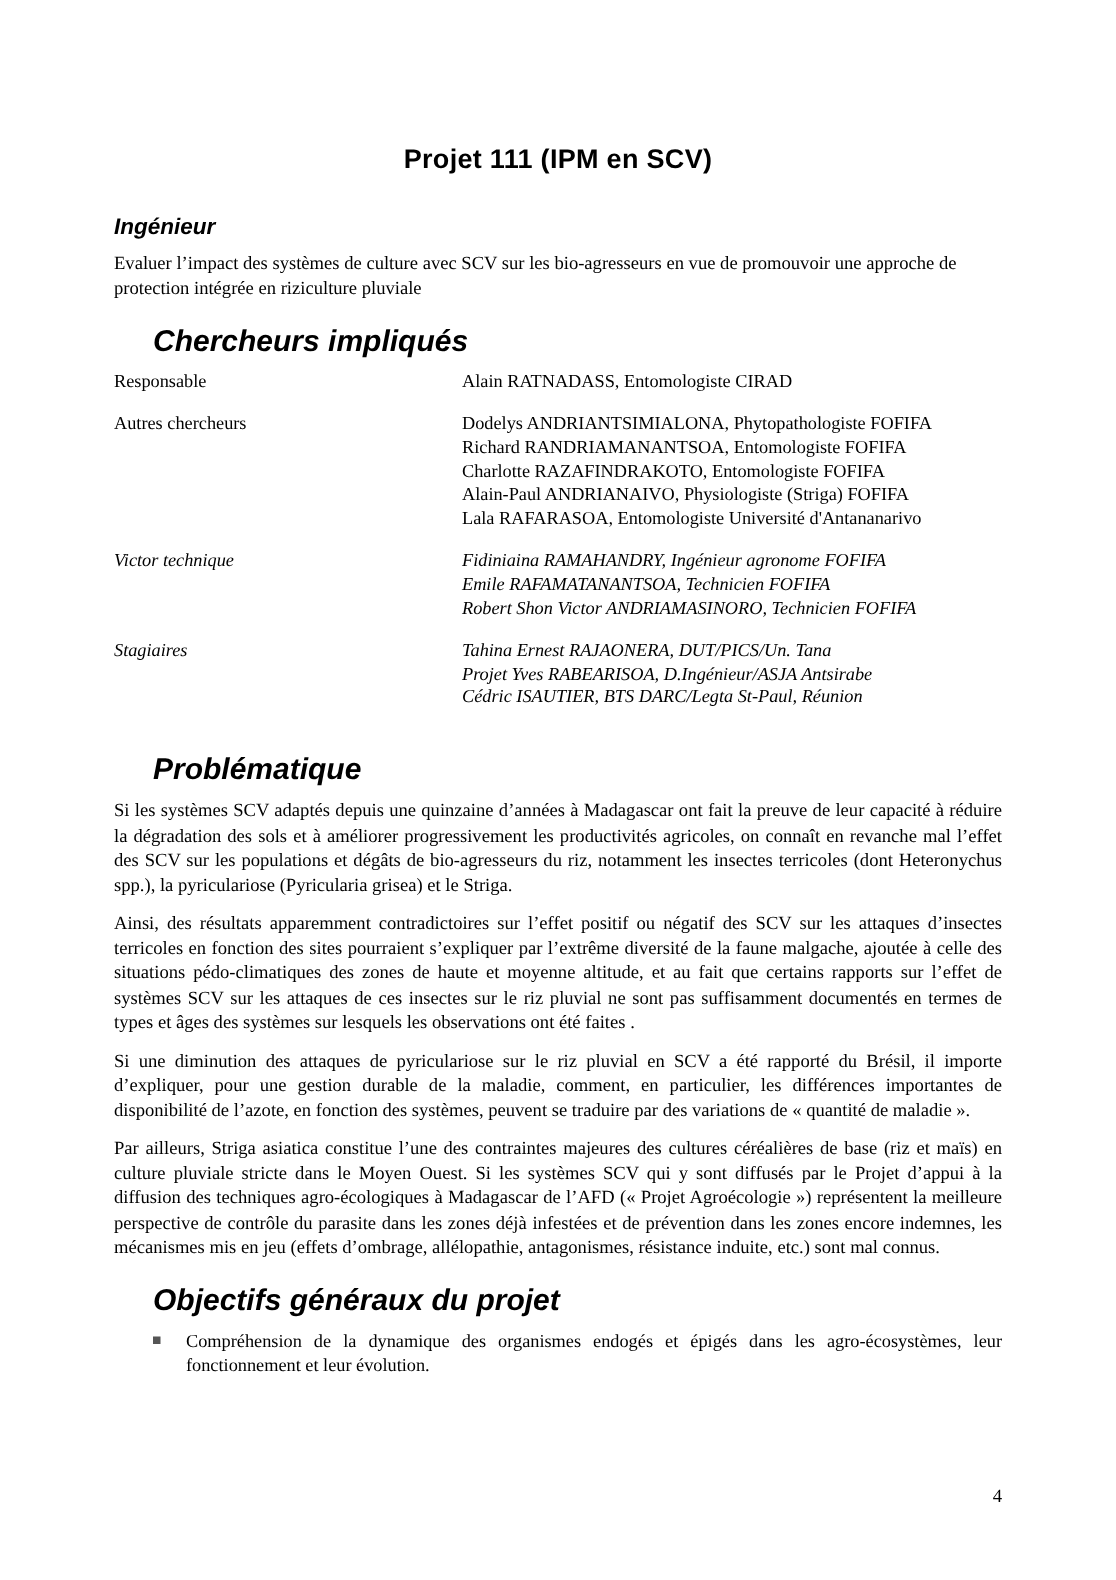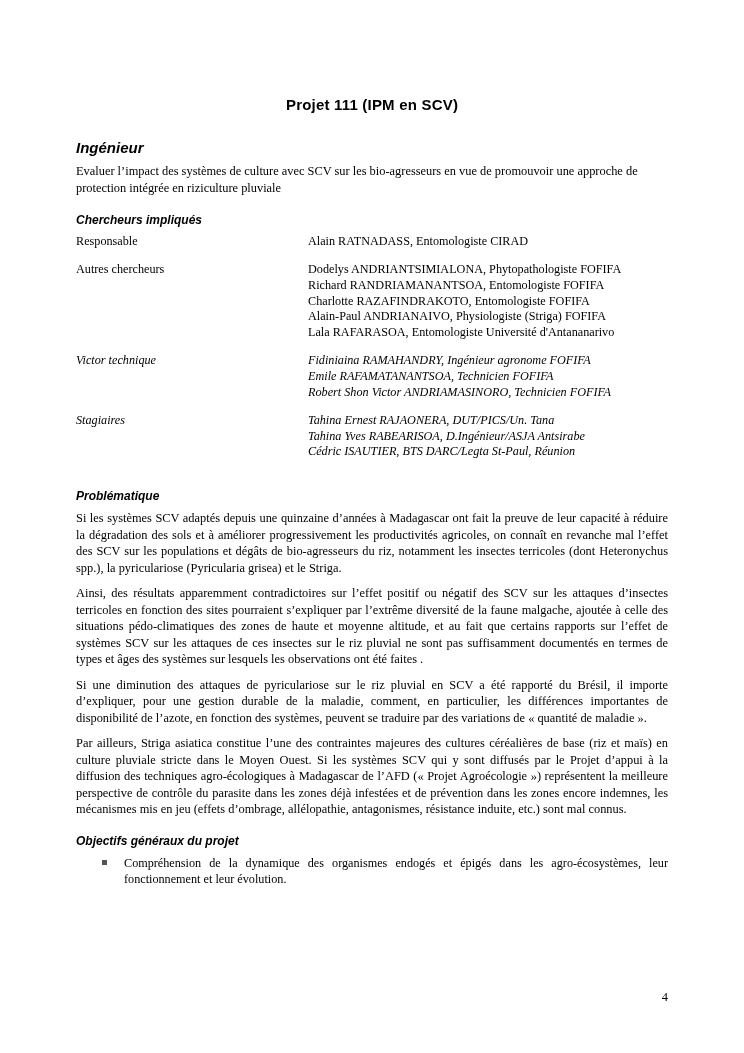--- a/index.html
+++ b/index.html
@@ -18,33 +18,34 @@
     position: relative;
     width: 744px;
     height: 1053px;
     box-sizing: border-box;
     padding: 96px 76px 40px 76px;
   }
   .doc-title {
     text-align: center;
     font-family: "Liberation Sans", sans-serif;
     font-weight: bold;
-    font-size: 15px;
+    font-size: 18px;
     margin: 0 0 26px 0;
     letter-spacing: 0.2px;
   }
   h2.section {
     font-family: "Liberation Sans", sans-serif;
     font-style: italic;
     font-weight: bold;
     font-size: 15px;
     margin: 16px 0 7px 0;
   }
   h2.section.big {
-    font-size: 12px;
+    font-size: 20px;
+    margin-left: 26px;
   }
   p.body {
     font-size: 12.4px;
     line-height: 1.33;
     text-align: justify;
     margin: 0 0 9px 0;
   }
   p.intro {
     font-size: 12.4px;
     line-height: 1.36;
@@ -135,21 +136,21 @@
         <td class="names ital">
           <div>Fidiniaina RAMAHANDRY, Ingénieur agronome FOFIFA</div>
           <div>Emile RAFAMATANANTSOA, Technicien FOFIFA</div>
           <div>Robert Shon Victor ANDRIAMASINORO, Technicien FOFIFA</div>
         </td>
       </tr>
       <tr>
         <td class="role ital">Stagiaires</td>
         <td class="names ital">
           <div>Tahina Ernest RAJAONERA, DUT/PICS/Un. Tana</div>
-          <div>Tahina Yves RABEARISOA, D.Ingénieur/ASJA Antsirabe</div>
+          <div>Projet Yves RABEARISOA, D.Ingénieur/ASJA Antsirabe</div>
           <div>Cédric ISAUTIER, BTS DARC/Legta St-Paul, Réunion</div>
         </td>
       </tr>
     </tbody>
   </table>
 
   <h2 class="section big">Problématique</h2>
   <p class="body">Si les systèmes SCV adaptés depuis une quinzaine d’années à Madagascar ont fait la preuve de leur capacité à réduire la dégradation des sols et à améliorer progressivement les productivités agricoles, on connaît en revanche mal l’effet des SCV sur les populations et dégâts de bio-agresseurs du riz, notamment les insectes terricoles (dont Heteronychus spp.), la pyriculariose (Pyricularia grisea) et le Striga.</p>
   <p class="body">Ainsi, des résultats apparemment contradictoires sur l’effet positif ou négatif des SCV sur les attaques d’insectes terricoles en fonction des sites pourraient s’expliquer par l’extrême diversité de la faune malgache, ajoutée à celle des situations pédo-climatiques des zones de haute et moyenne altitude, et au fait que certains rapports sur l’effet de systèmes SCV sur les attaques de ces insectes sur le riz pluvial ne sont pas suffisamment documentés en termes de types et âges des systèmes sur lesquels les observations ont été faites .</p>
   <p class="body">Si une diminution des attaques de pyriculariose sur le riz pluvial en SCV a été rapporté du Brésil, il importe d’expliquer, pour une gestion durable de la maladie, comment, en particulier, les différences importantes de disponibilité de l’azote, en fonction des systèmes, peuvent se traduire par des variations de « quantité de maladie ».</p>

